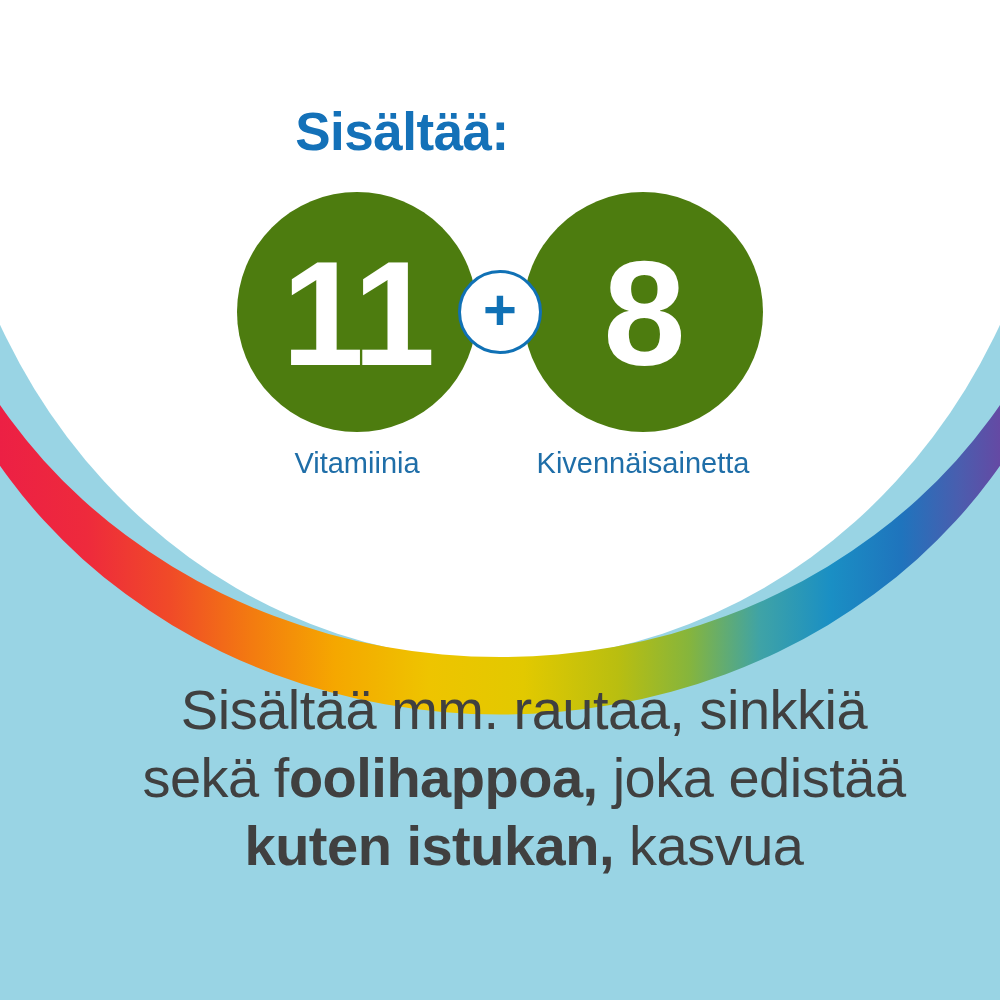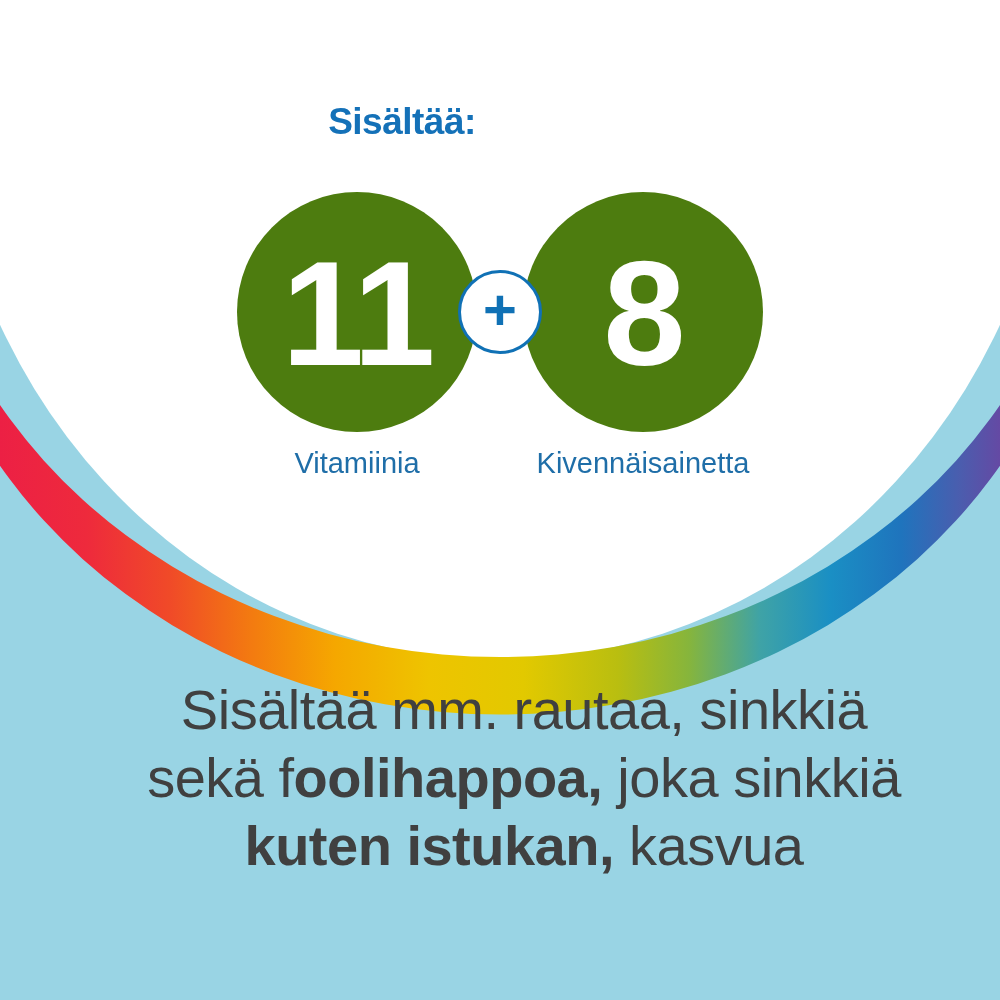--- a/index.html
+++ b/index.html
@@ -40,21 +40,21 @@
   .arc-wrap svg { display: block; }
 
   
   .header-title {
     position: absolute;
     z-index: 6;
     left: 0;
     top: 101px;
     width: 804px;
     text-align: center;
-    font-size: 37px;
+    font-size: 53px;
     font-weight: bold;
     letter-spacing: -0.5px;
     color: #1471b8;
   }
 
   
   .cluster {
     position: absolute;
     z-index: 6;
     left: 0;
@@ -204,20 +204,20 @@
   <div class="captions">
     <div class="caption left">Vitamiinia</div>
     <div class="caption right">Kivennäisainetta</div>
   </div>
 
   <div class="body-copy">
     <span class="line">
       <span>Sisältää mm. rautaa, sinkkiä</span>
     </span>
     <span class="line">
-      <span>sekä </span><span class="thin-f">f</span><b>oolihappoa,</b><span> joka sinkkiä</span>
+      <span>sekä </span><span class="thin-f">f</span><b>oolihappoa,</b><span> joka edistää</span>
     </span>
     <span class="line">
       <b>kuten istukan,</b><span> kasvua</span>
     </span>
   </div>
 
 </div>
 
 </body></html>

